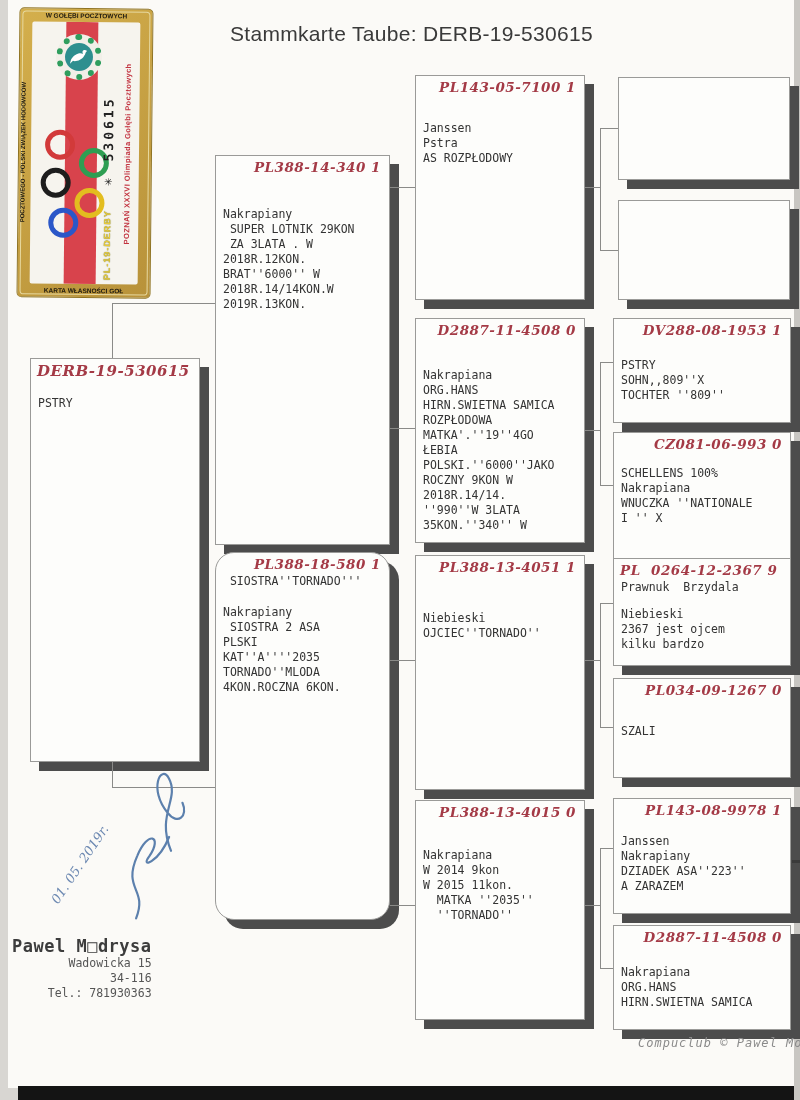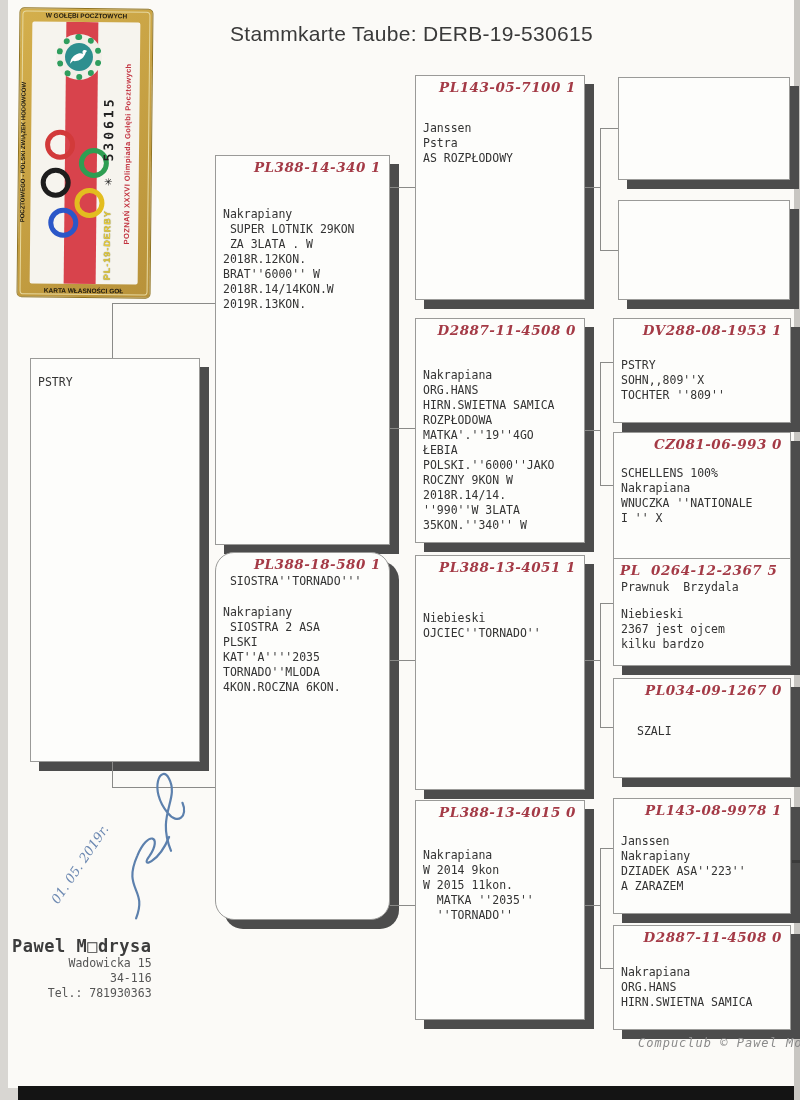--- a/index.html
+++ b/index.html
@@ -146,20 +146,21 @@
     <div class="ring ring-black"></div>
     <div class="ring ring-yellow"></div>
     <div class="ring ring-blue"></div>
     <div class="stamp-serial">✳ 530615</div>
     <div class="stamp-derby">PL-19-DERBY</div>
     <div class="stamp-olym">POZNAŃ XXXVI Olimpiada Gołębi Pocztowych</div>
   </div>
 </div>
 
 <div class="pbox" style="left:30px;top:358px;width:170px;height:404px;">
+  <div class="pbox-header header-left">DERB-19-530615</div>
   <div class="pbox-body" style="margin-top:16px;">PSTRY</div>
 </div>
 
 <div class="pbox" style="left:215px;top:155px;width:175px;height:390px;">
   <div class="pbox-header">PL388-14-340 1</div>
   <div class="pbox-body" style="margin-top:32px;">Nakrapiany
  SUPER LOTNIK 29KON
  ZA 3LATA . W
 2018R.12KON.
 BRAT''6000'' W
@@ -227,30 +228,30 @@
 
 <div class="pbox" style="left:613px;top:432px;width:178px;height:135px;">
   <div class="pbox-header">CZ081-06-993 0</div>
   <div class="pbox-body" style="margin-top:14px;">SCHELLENS 100%
 Nakrapiana
 WNUCZKA ''NATIONALE
 I '' X</div>
 </div>
 
 <div class="pbox" style="left:613px;top:558px;width:178px;height:108px;">
-  <div class="pbox-header header-left" style="font-size:13.5px;">PL  0264-12-2367 5</div>
+  <div class="pbox-header header-left" style="font-size:13.5px;">PL  0264-12-2367 9</div>
   <div class="pbox-sub">Prawnuk  Brzydala</div>
   <div class="pbox-body" style="margin-top:12px;">Niebieski
 2367 jest ojcem
 kilku bardzo</div>
 </div>
 
 <div class="pbox" style="left:613px;top:678px;width:178px;height:100px;">
   <div class="pbox-header">PL034-09-1267 0</div>
-  <div class="pbox-body" style="margin-top:26px;margin-left:16px;">SZALI</div>
+  <div class="pbox-body" style="margin-top:26px;">SZALI</div>
 </div>
 
 <div class="pbox" style="left:613px;top:798px;width:178px;height:116px;">
   <div class="pbox-header">PL143-08-9978 1</div>
   <div class="pbox-body" style="margin-top:16px;">Janssen
 Nakrapiany
 DZIADEK ASA''223''
 A ZARAZEM</div>
 </div>
 

